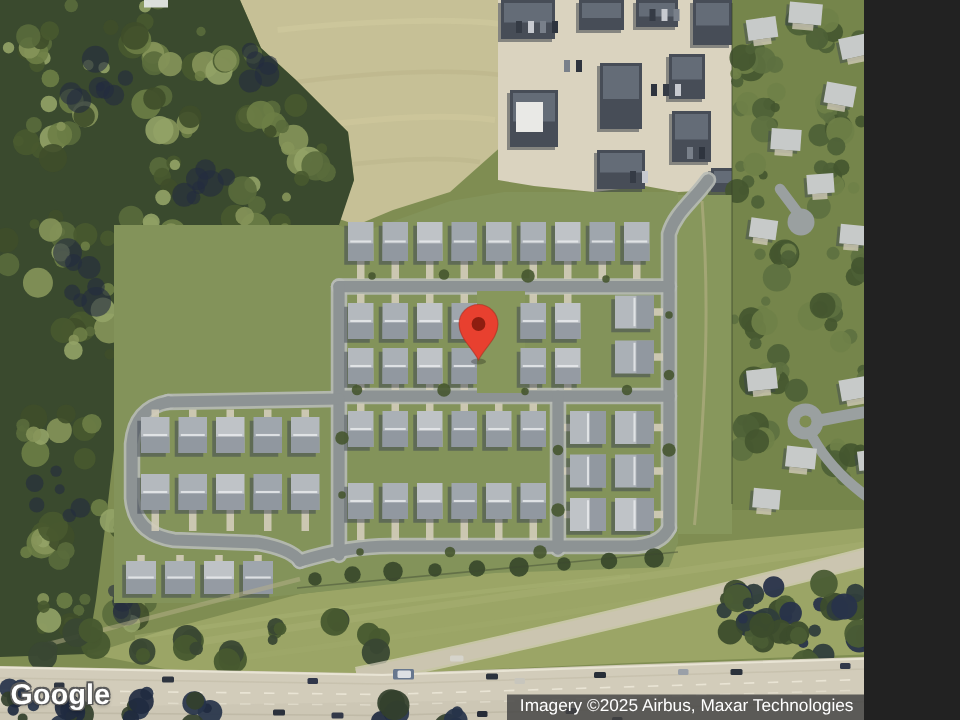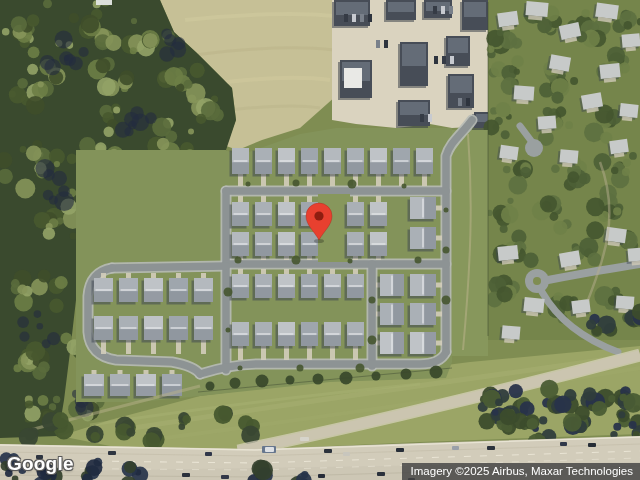--- a/index.html
+++ b/index.html
@@ -1,17 +1,17 @@
 <!DOCTYPE html>
 <html><head>
 <meta charset="utf-8">
 <style>
   html,body{margin:0;padding:0;background:#222;}
   #viewport{
-    position:relative;width:640px;height:480px;overflow:hidden;
+    position:relative;width:576px;height:480px;overflow:hidden;
     font-family:"Liberation Sans",sans-serif;background:#7f8d52;
     user-select:none;
   }
   #map-svg{position:absolute;left:0;top:0;width:640px;height:480px;display:block;}
   #google-logo{
     position:absolute;left:7px;bottom:5px;z-index:30;
     font-family:"Liberation Sans",sans-serif;font-weight:bold;
     font-size:19px;letter-spacing:.2px;color:#fff;cursor:pointer;
     text-shadow:-1px -1px 0 #5a5a5a,1px -1px 0 #5a5a5a,-1px 1px 0 #5a5a5a,
                  1px 1px 0 #5a5a5a,0 1px 3px rgba(0,0,0,.45);

